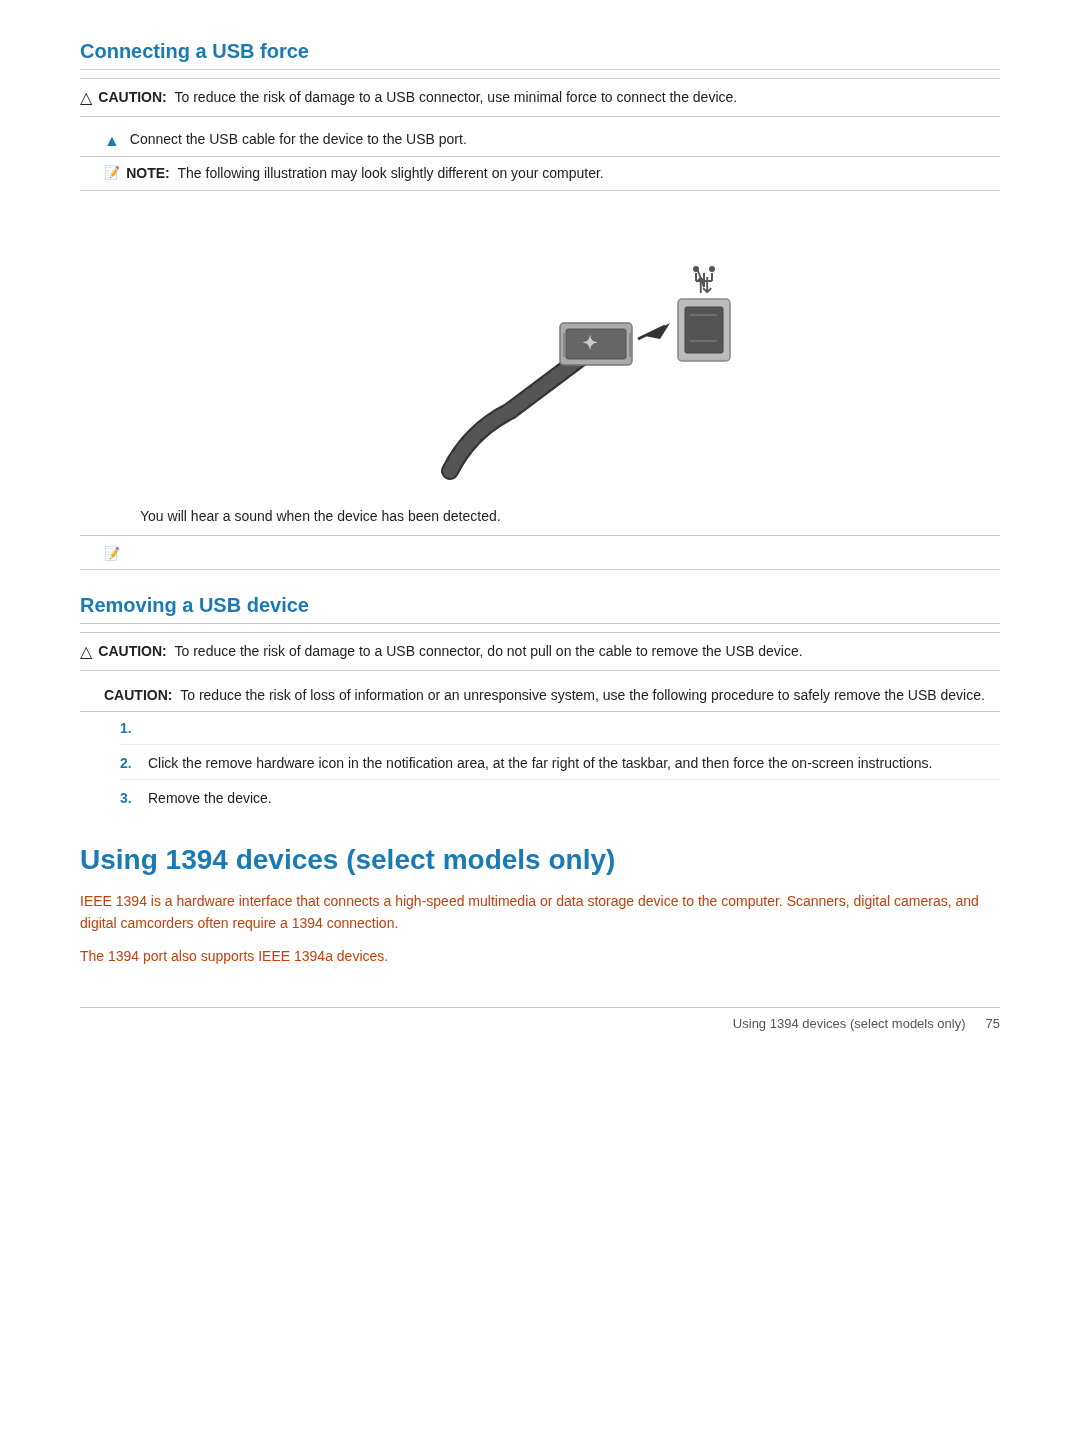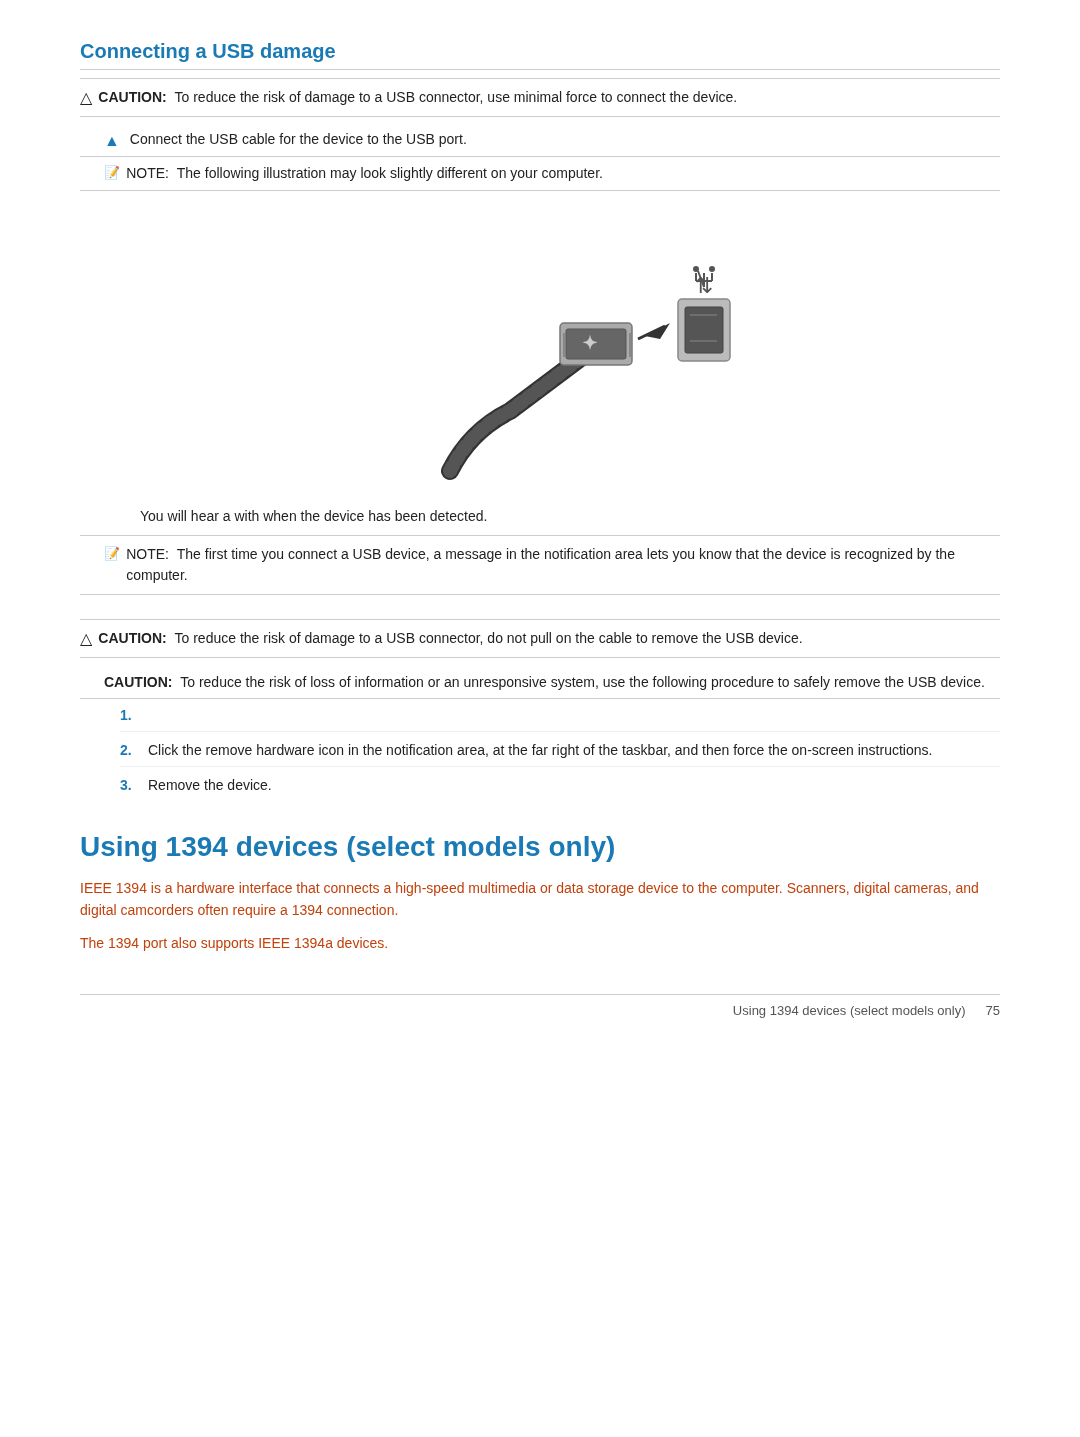--- a/index.html
+++ b/index.html
@@ -92,21 +92,21 @@
       gap: 6px;
     }
 
     .note-icon {
       font-size: 13px;
       flex-shrink: 0;
       margin-top: 2px;
     }
 
     .note-label {
-      font-weight: normal;
+      font-weight: bold;
     }
 
     .note-text {
       line-height: 1.5;
     }
 
     .image-area {
       text-align: center;
       margin: 20px 0 12px 60px;
     }
@@ -173,21 +173,21 @@
 
     
     .usb-illustration {
       display: inline-block;
     }
   </style>
 </head>
 <body>
 
 <div class="section">
-  <h2 class="section-heading">Connecting a USB damage</h2>
+  <h2 class="section-heading">Connecting a USB force</h2>
 
   <div class="caution-box">
     <span class="caution-icon">△</span>
     <span class="caution-text">
       <span class="caution-label">CAUTION:</span>
       &nbsp;<span>To reduce the risk of damage to a USB connector, use minimal force to connect the device.</span>
     </span>
   </div>
 
   <div class="step-bullet">
@@ -237,32 +237,29 @@
         <circle cx="306" cy="18" r="3" fill="#555"></circle>
         <circle cx="322" cy="18" r="3" fill="#555"></circle>
         <line x1="306" y1="22" x2="306" y2="30" stroke="#555" stroke-width="2"></line>
         <line x1="322" y1="22" x2="322" y2="30" stroke="#555" stroke-width="2"></line>
         <line x1="306" y1="30" x2="322" y2="30" stroke="#555" stroke-width="2"></line>
         <line x1="314" y1="22" x2="314" y2="36" stroke="#555" stroke-width="2"></line>
       </g>
     </svg>
   </div>
 
-  <div class="sound-text">You will hear a with when the device has been detected.</div>
+  <div class="sound-text">You will hear a sound when the device has been detected.</div>
 
   <div class="note-bottom">
     <span class="note-icon">📝</span>
-    <span class="note-text">
-      <span class="note-label">NOTE:</span>
-      &nbsp;<span>The first time you connect a USB device, a message in the notification area lets you know that the device is recognized by the computer.</span>
-    </span>
   </div>
 </div>
 
 <div class="section">
+  <h2 class="section-heading">Removing a USB device</h2>
 
   <div class="caution-box">
     <span class="caution-icon">△</span>
     <span class="caution-text">
       <span class="caution-label">CAUTION:</span>
       &nbsp;<span>To reduce the risk of damage to a USB connector, do not pull on the cable to remove the USB device.</span>
     </span>
   </div>
 
   <div class="caution-bold-box">

